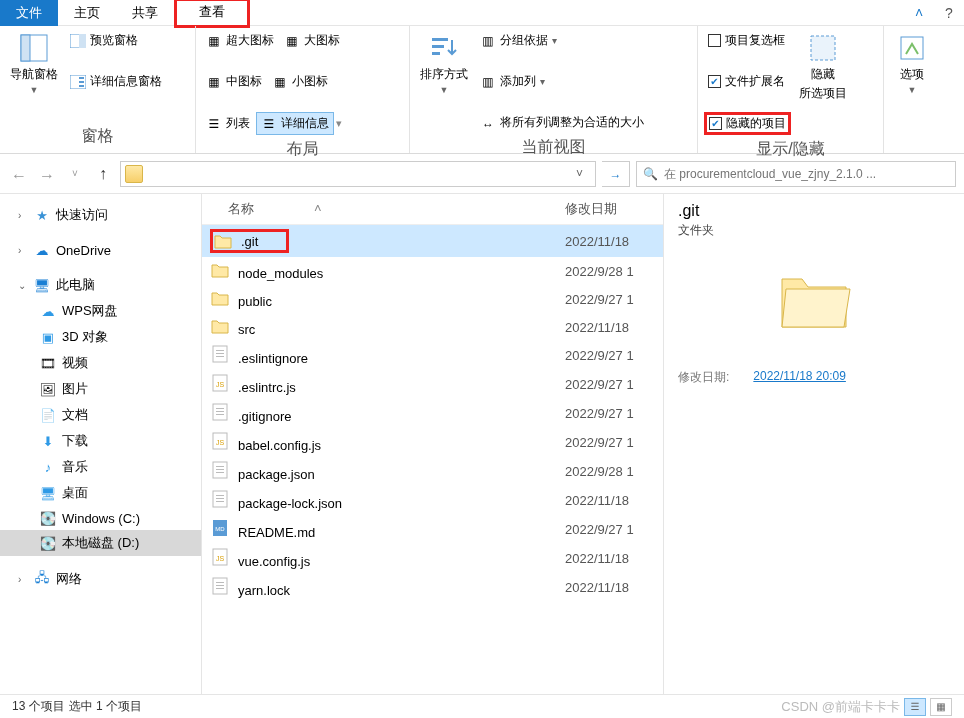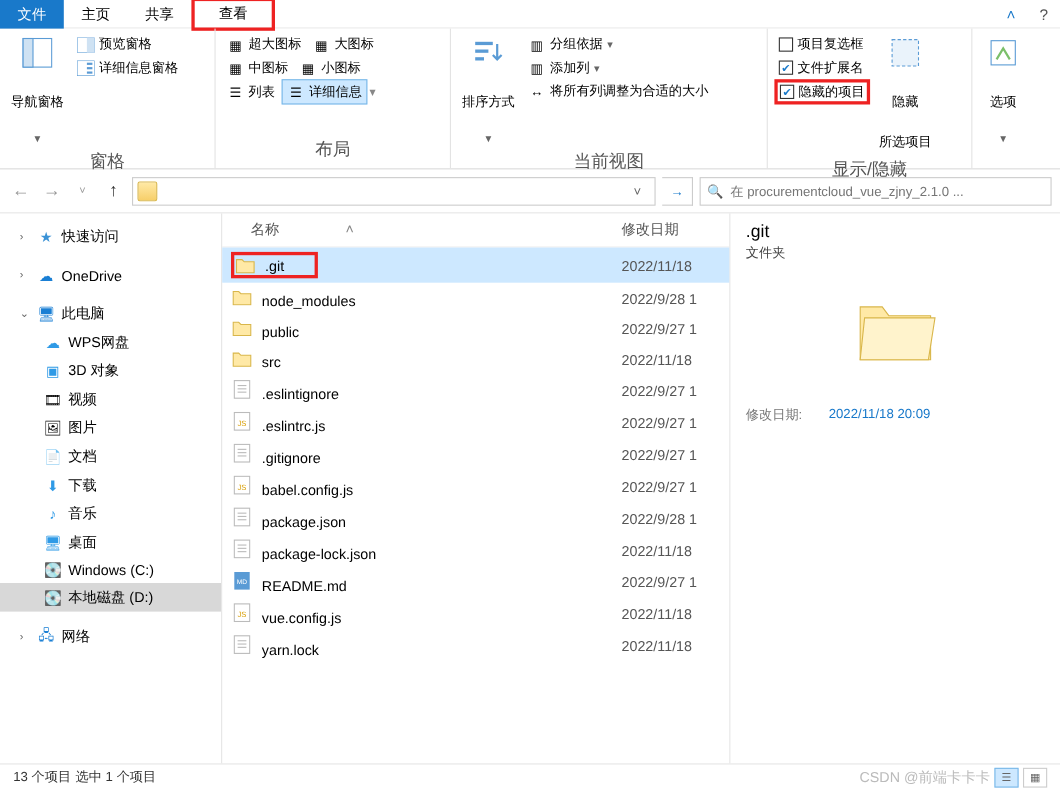--- a/index.html
+++ b/index.html
@@ -12,24 +12,24 @@
 .tab.view { border: 3px solid #e22; padding: 2px 22px 4px; }
 .tabs .spacer { flex: 1; }
 .help-btn, .chev-btn { width: 30px; text-align: center; color: #555; font-size: 14px; }
 .chev-btn { color: #1979ca; }
 
 
 .ribbon { display: flex; border-bottom: 1px solid #dadada; height: 128px; background: #fff; }
 .rgroup { display: flex; flex-direction: column; border-right: 1px solid #e3e3e3; padding: 4px 6px 0; }
 .rgroup .body { flex: 1; display: flex; align-items: flex-start; gap: 4px; }
 .rgroup .label { text-align: center; font-size: 16px; color: #555; padding: 4px 0 6px; }
-.rbtn { display: flex; flex-direction: column; align-items: center; gap: 20px; padding: 2px 4px; min-width: 44px; font-size: 12px; }
+.rbtn { display: flex; flex-direction: column; align-items: center; gap: 2px; padding: 2px 4px; min-width: 44px; font-size: 12px; }
 .rbtn .bigicon { width: 32px; height: 32px; display: flex; align-items: center; justify-content: center; }
 .rrow { display: flex; align-items: center; gap: 4px; padding: 2px 4px; font-size: 12px; white-space: nowrap; }
-.rstack { display: flex; flex-direction: column; gap: 0; }
+.rstack { display: flex; flex-direction: column; gap: 20px; }
 .smicon { width: 16px; height: 16px; display: inline-flex; align-items: center; justify-content: center; }
 .chk { width: 13px; height: 13px; border: 1px solid #333; display: inline-flex; align-items: center; justify-content: center; font-size: 10px; color: #1979ca; background: #fff; }
 .chk.on::before { content: "✔"; }
 .redbox { border: 3px solid #e22; padding: 0 2px; }
 .dd::after { content: " ▾"; color: #666; font-size: 10px; }
 
 
 .navrow { display: flex; align-items: center; gap: 6px; padding: 6px 8px; border-bottom: 1px solid #e5e5e5; height: 40px; }
 .navarrow { width: 22px; height: 22px; display: flex; align-items: center; justify-content: center; color: #999; font-size: 16px; }
 .navarrow.active { color: #333; }
@@ -63,21 +63,21 @@
 .redbox2 { border: 3px solid #e22; display: inline-flex; align-items: center; padding: 0 28px 0 0; }
 .foldersvg { width: 18px; height: 16px; }
 .filesvg { width: 16px; height: 18px; }
 
 .details { width: 300px; padding: 8px 14px; }
 .details .dtitle { font-size: 16px; margin-bottom: 2px; }
 .details .dtype { font-size: 12px; color: #444; margin-bottom: 14px; }
 .details .bigfolder { width: 80px; height: 80px; margin: 20px auto 30px; }
 .details .drow { display: flex; font-size: 12px; gap: 24px; }
 .details .drow .k { color: #777; }
-.details .drow .v { color: #1979ca; }
+.details .drow .v { color: #1979ca; text-decoration: underline; }
 
 .status { position: absolute; bottom: 0; left: 0; right: 0; height: 24px; border-top: 1px solid #e5e5e5; display: flex; align-items: center; padding: 0 12px; gap: 4px; font-size: 12px; color: #333; background: #fff; }
 .status .spacer { flex: 1; }
 .watermark { color: #bbb; font-size: 13px; }
 .viewbtn { width: 22px; height: 18px; border: 1px solid #ccc; display: flex; align-items: center; justify-content: center; font-size: 10px; color: #666; }
 .viewbtn.active { background: #cde8ff; border-color: #7ab8e8; }
 
 svg { display: block; }
 </style>
 </head>

